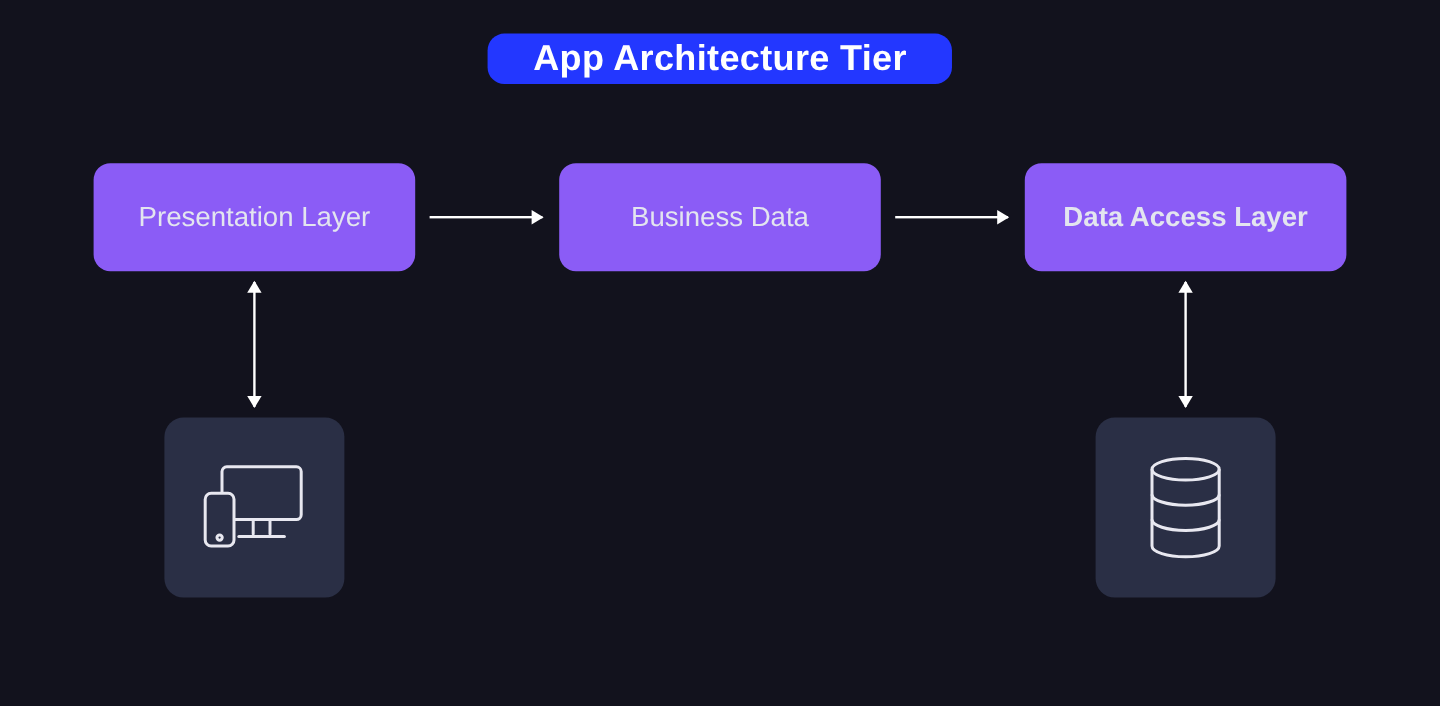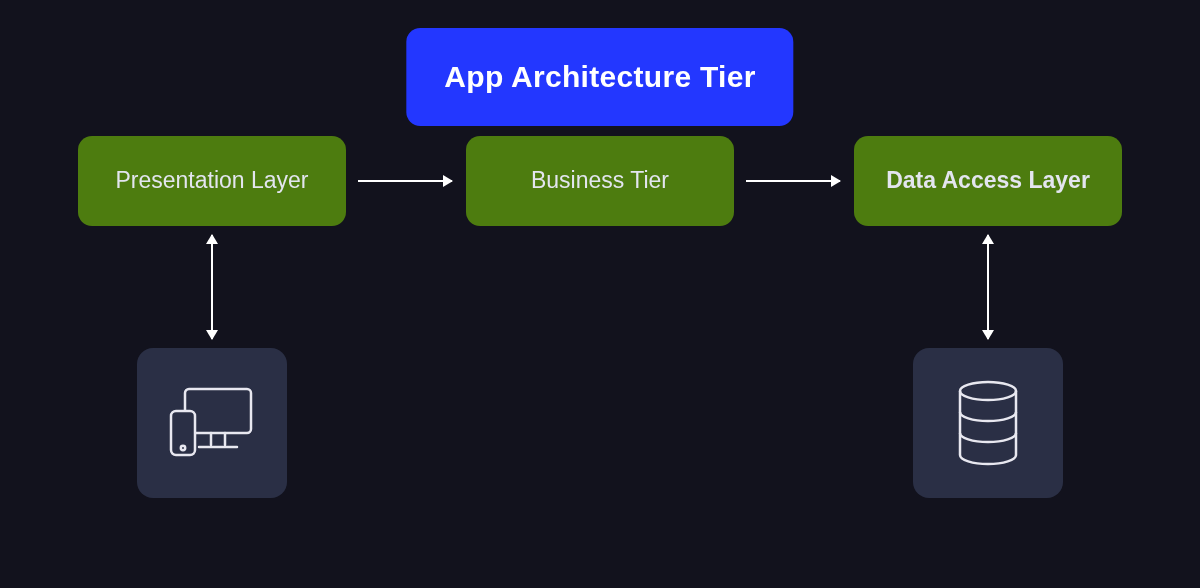--- a/index.html
+++ b/index.html
@@ -14,29 +14,29 @@
   }
   .title-pill {
     position: absolute;
     top: 28px;
     left: 50%;
     transform: translateX(-50%);
     background: #2337ff;
     color: #ffffff;
     font-size: 30px;
     font-weight: 700;
-    padding: 32px 38px;
+    padding: 4px 38px;
     border-radius: 14px;
     letter-spacing: 0.3px;
   }
   .layer-box {
     position: absolute;
     width: 268px;
     height: 90px;
-    background: #4d7c0f;
+    background: #8b5cf6;
     border-radius: 14px;
     display: flex;
     align-items: center;
     justify-content: center;
     text-align: center;
     font-size: 23px;
     font-weight: 500;
     line-height: 1.35;
     color: #e3e5ef;
   }
@@ -103,21 +103,21 @@
 </style>
 </head>
 <body>
 
 <div class="title-pill">App Architecture Tier</div>
 
 <div id="box-presentation" class="layer-box">
   <span>Presentation Layer</span>
 </div>
 <div id="box-business" class="layer-box">
-  <span>Business Tier</span>
+  <span>Business Data</span>
 </div>
 <div id="box-data" class="layer-box">
   <span>Data Access Layer</span>
 </div>
 
 <div id="arrow1" class="arrow-h"></div>
 <div id="arrow2" class="arrow-h"></div>
 <div id="varrow1" class="arrow-v"></div>
 <div id="varrow2" class="arrow-v"></div>
 

